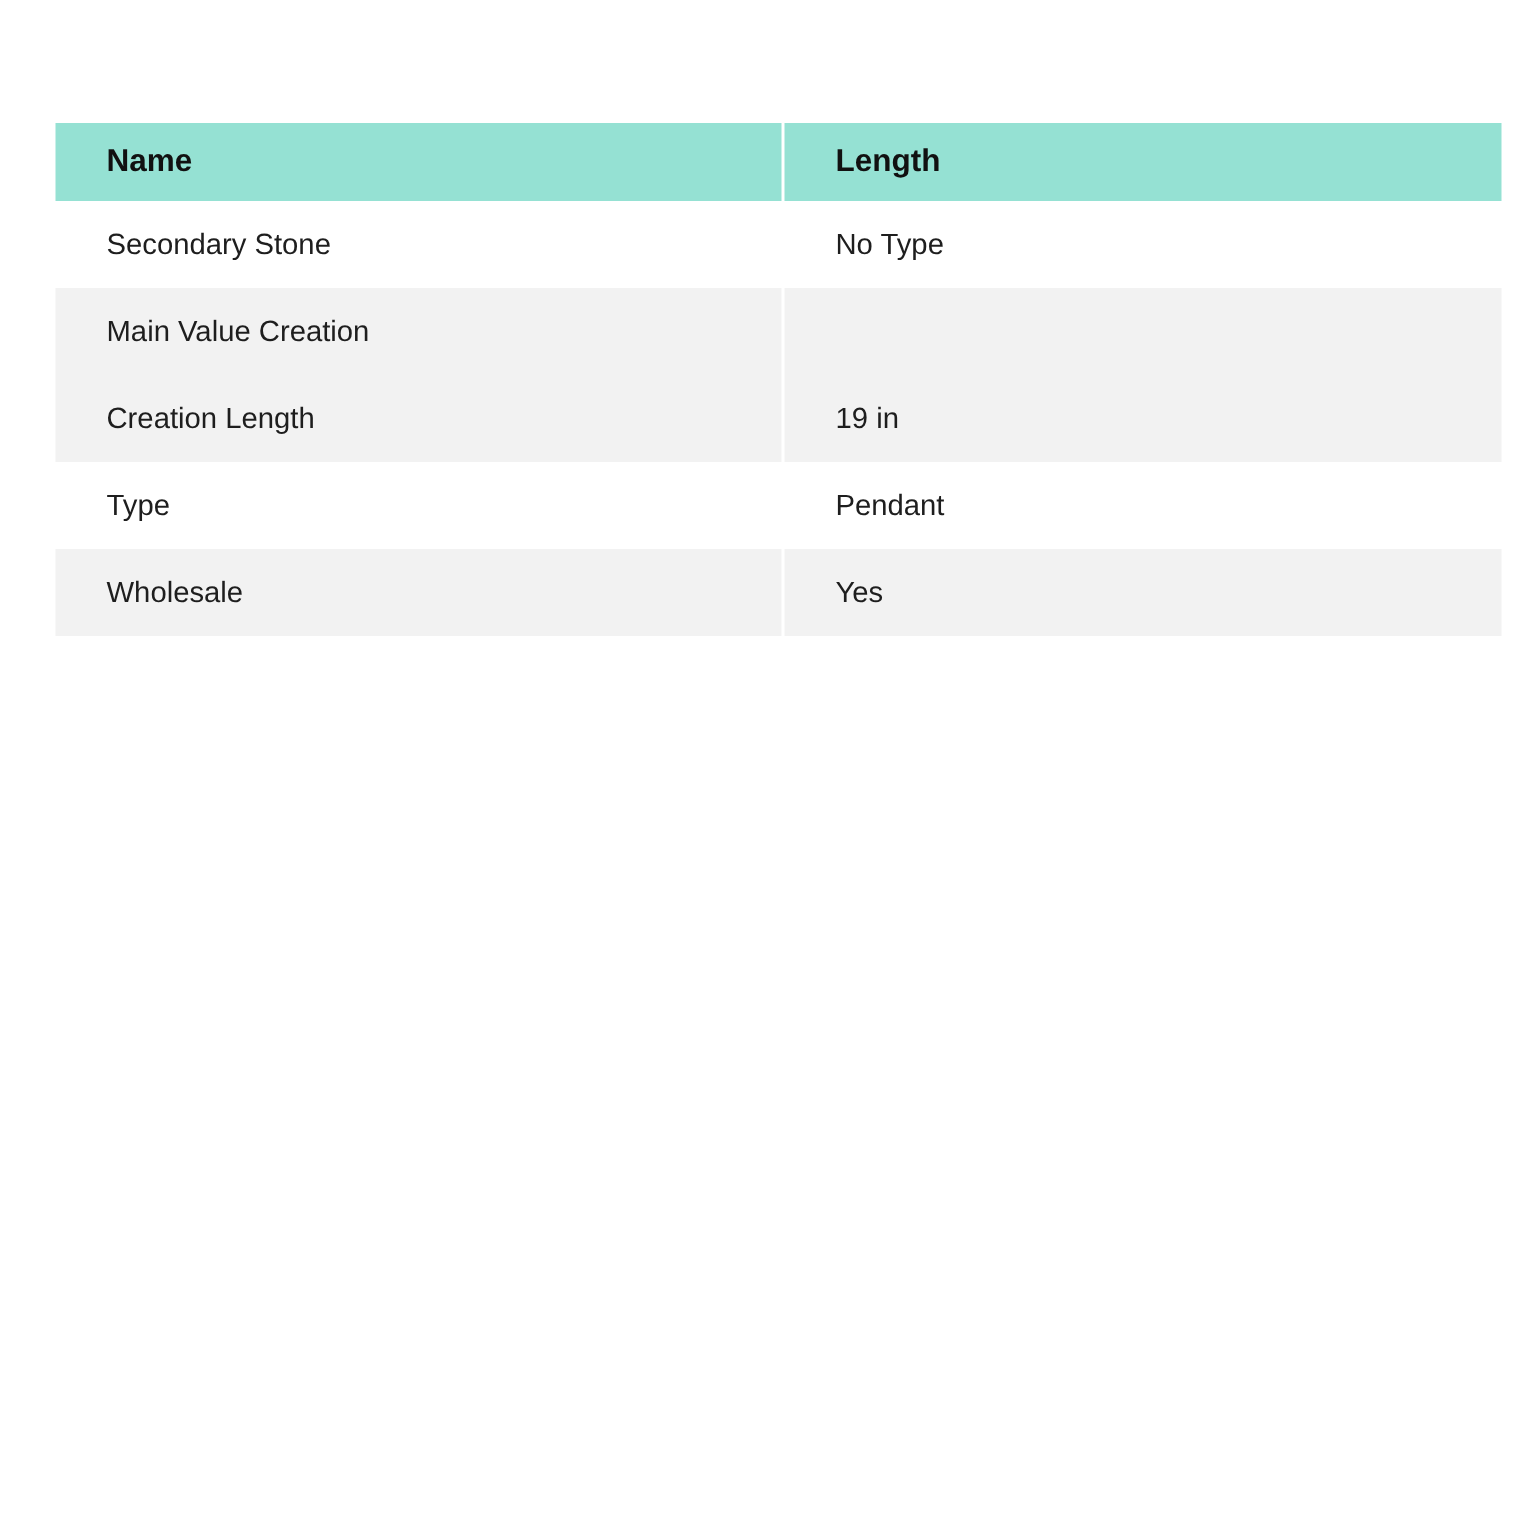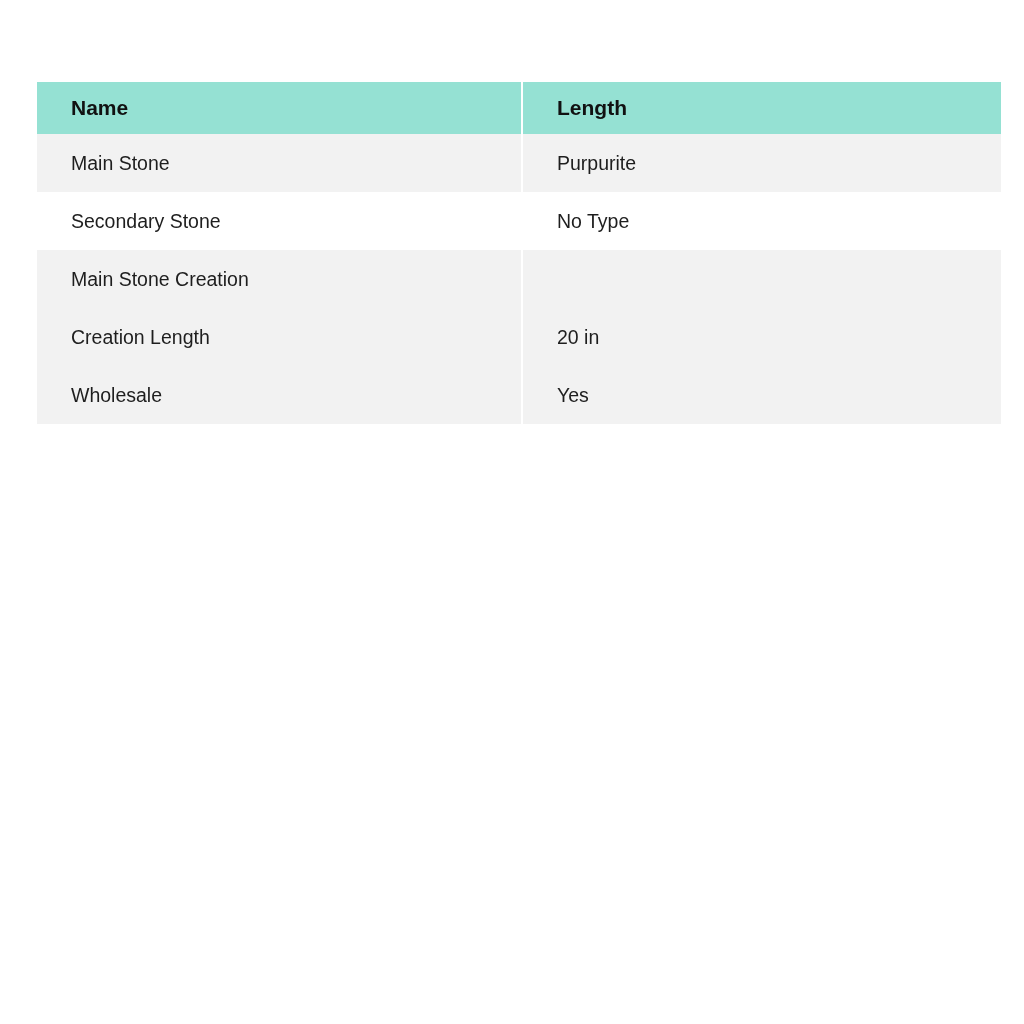--- a/index.html
+++ b/index.html
@@ -63,34 +63,34 @@
 </head>
 <body>
 
 <div class="page">
   <div class="attr-table">
     <div class="row header">
       <div class="cell name-col">Name</div>
       <div class="cell value-col">Length</div>
     </div>
     <div id="table-body">
-        <div class="row body stripe">
-          <div class="cell name-col">Main Stone</div>
-          <div class="cell value-col">Purpurite</div>
-        </div>
         <div class="row body">
           <div class="cell name-col">Secondary Stone</div>
           <div class="cell value-col">No Type</div>
         </div>
         <div class="row body stripe">
-          <div class="cell name-col">Main Stone Creation</div>
+          <div class="cell name-col">Main Value Creation</div>
         </div>
         <div class="row body stripe">
           <div class="cell name-col">Creation Length</div>
-          <div class="cell value-col">20 in</div>
+          <div class="cell value-col">19 in</div>
+        </div>
+        <div class="row body">
+          <div class="cell name-col">Type</div>
+          <div class="cell value-col">Pendant</div>
         </div>
         <div class="row body stripe">
           <div class="cell name-col">Wholesale</div>
           <div class="cell value-col">Yes</div>
         </div>
       </div>
   </div>
 </div>
 
 </body></html>

